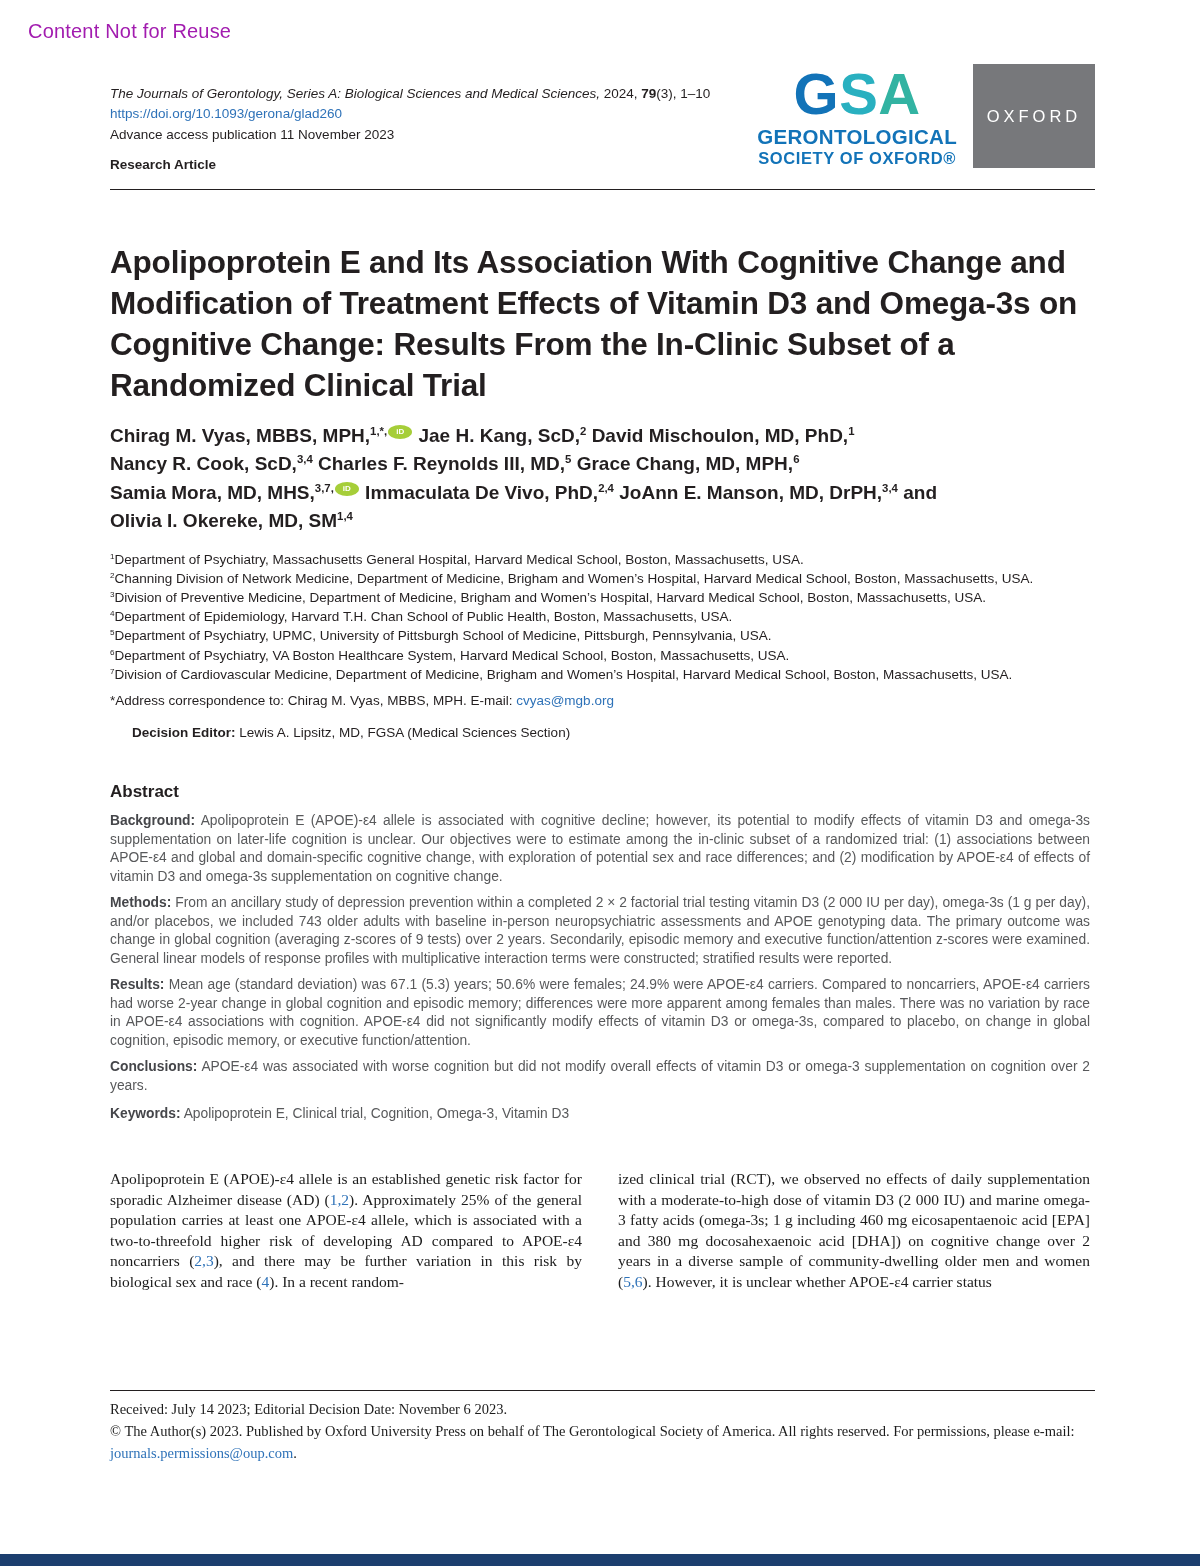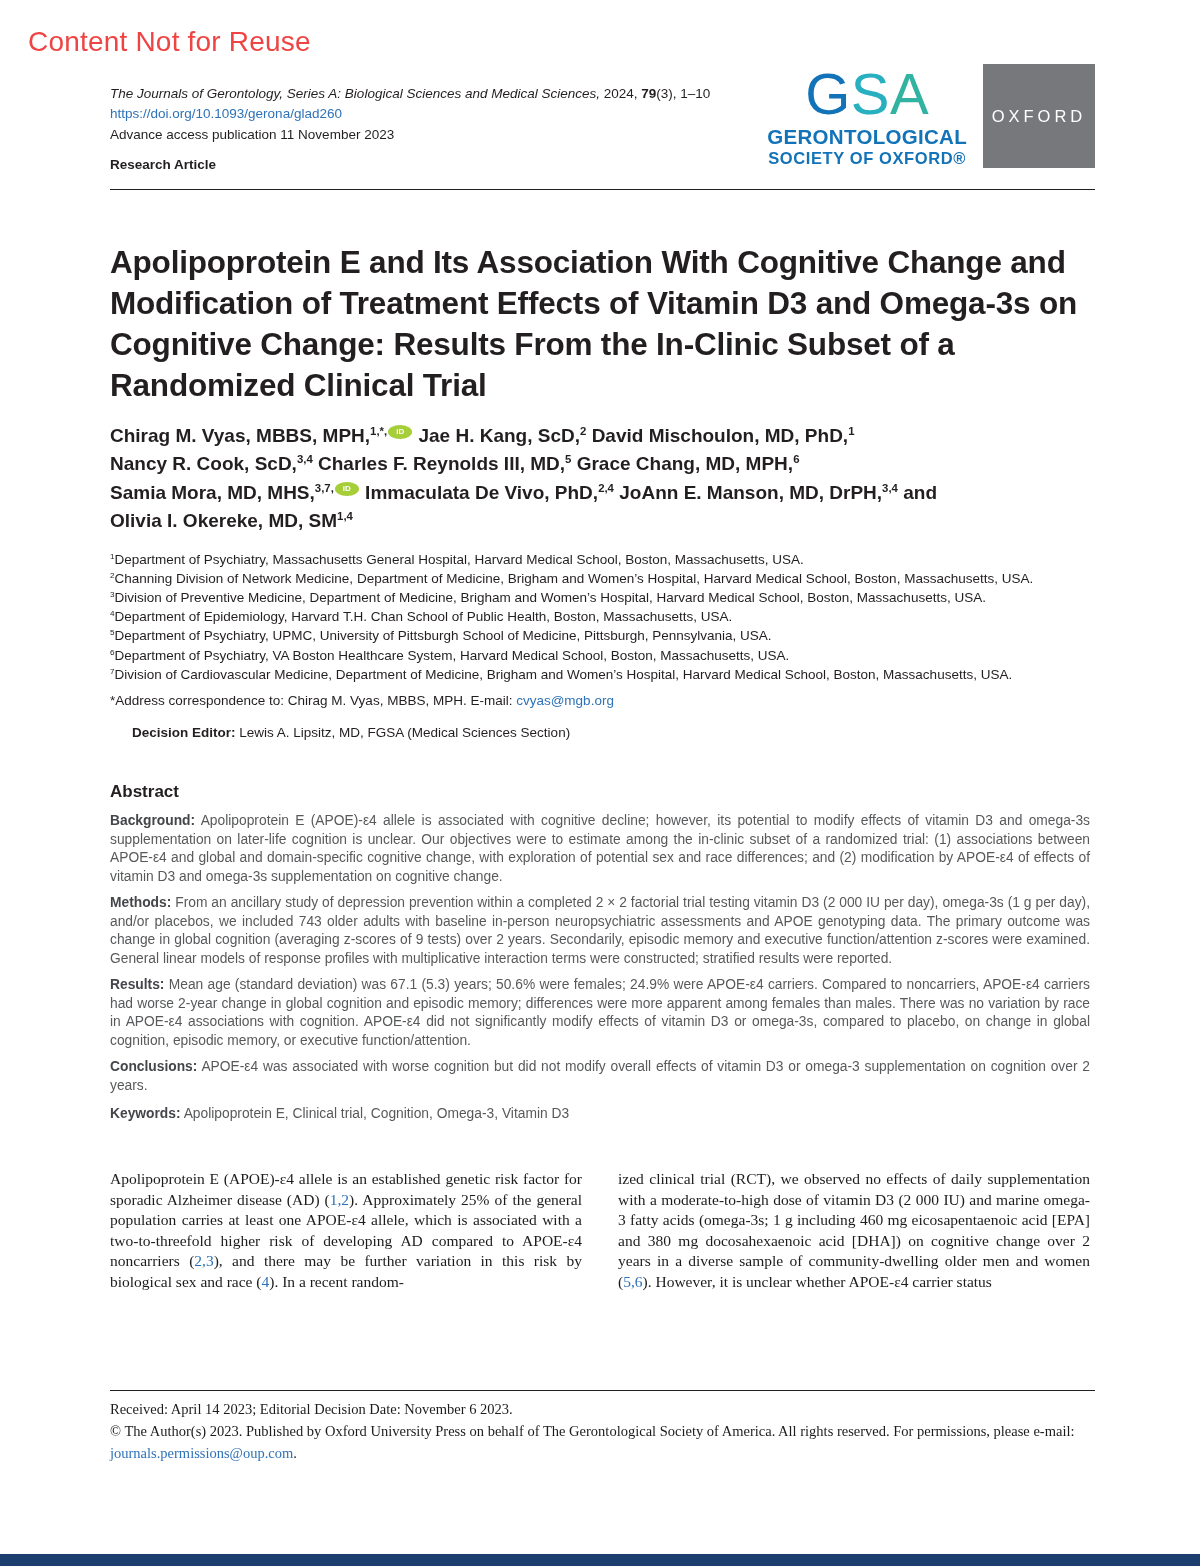--- a/index.html
+++ b/index.html
@@ -2,33 +2,33 @@
 <html><head>
 <meta charset="utf-8">
 <style>
   * { margin:0; padding:0; box-sizing:border-box; }
   html,body { background:#ffffff; }
   .page {
     position:relative; width:1200px; height:1566px; margin:0 auto;
     background:#ffffff; color:#231f20; overflow:hidden;
     font-family:"Liberation Sans", sans-serif;
   }
-  .watermark { position:absolute; top:26px; left:28px; font-size:28px; color:#ef4444; letter-spacing:0.2px; }
+  .watermark { position:absolute; top:20px; left:28px; font-size:20px; color:#a21caf; letter-spacing:0.2px; }
 
   .masthead { display:flex; justify-content:space-between; align-items:flex-start; margin:80px 105px 0 110px; }
   .mast-left { font-size:13.5px; line-height:1.5; padding-top:4px; }
   .article-type { font-weight:bold; margin-top:10px; }
   .lnk { color:#2e72b8; text-decoration:none; cursor:pointer; }
 
   .mast-right { display:flex; align-items:flex-start; gap:16px; margin-top:-16px; }
   .gsa { text-align:center; padding-top:2px; }
-  .gsa-letters { font-size:58px; font-weight:normal; line-height:0.95; letter-spacing:0.5px; }
+  .gsa-letters { font-size:58px; font-weight:bold; line-height:0.95; letter-spacing:0.5px; }
   .gsa-line1 { font-size:20.5px; font-weight:bold; letter-spacing:0.3px; margin-top:4px; }
   .gsa-line2 { font-size:16.5px; font-weight:bold; letter-spacing:0.6px; }
-  .oxford { width:112px; height:104px; display:flex; align-items:center; justify-content:center;
+  .oxford { width:122px; height:104px; display:flex; align-items:center; justify-content:center;
             color:#ffffff; font-size:16.5px; letter-spacing:4px; }
 
   .rule { border:none; border-top:1.6px solid #231f20; margin:14px 105px 0 110px; }
 
   .title { margin:52px 110px 0; width:985px; font-size:31.5px; line-height:1.3; font-weight:bold; letter-spacing:-0.2px; }
 
   .authors { margin:16px 110px 0; font-size:19px; font-weight:bold; line-height:1.5; }
   sup { font-size:60%; vertical-align:super; line-height:0; }
   .orcid { display:inline-block; width:24px; height:14px; border-radius:50%; background:#a6ce39;
            color:#fff; font-size:8px; font-weight:bold; line-height:14px; text-align:center;
@@ -117,19 +117,19 @@
     </section>
 
     <section class="body-cols">
       <div class="col">Apolipoprotein E (APOE)-ε4 allele is an established genetic risk factor for sporadic Alzheimer disease (AD) (<a class="lnk">1,2</a>). Approximately 25% of the general population carries at least one APOE-ε4 allele, which is associated with a two-to-threefold higher risk of developing AD compared to APOE-ε4 noncarriers (<a class="lnk">2,3</a>), and there may be further variation in this risk by biological sex and race (<a class="lnk">4</a>). In a recent random-</div>
       <div class="col">ized clinical trial (RCT), we observed no effects of daily supplementation with a moderate-to-high dose of vitamin D3 (2 000 IU) and marine omega-3 fatty acids (omega-3s; 1 g including 460 mg eicosapentaenoic acid [EPA] and 380 mg docosahexaenoic acid [DHA]) on cognitive change over 2 years in a diverse sample of community-dwelling older men and women (<a class="lnk">5,6</a>). However, it is unclear whether APOE-ε4 carrier status</div>
     </section>
   </main>
 
   <footer class="footer">
     <hr class="footer-rule">
-    <div>Received: April 14 2023; Editorial Decision Date: November 6 2023.</div>
+    <div>Received: July 14 2023; Editorial Decision Date: November 6 2023.</div>
     <div>© The Author(s) 2023. Published by Oxford University Press on behalf of The Gerontological Society of America. All rights reserved. For permissions, please e-mail: <a class="lnk">journals.permissions@oup.com</a>.</div>
   </footer>
 
   <div class="bottom-bar" style="background: rgb(28, 62, 110);"></div>
 
 </div>
 
 </body></html>

